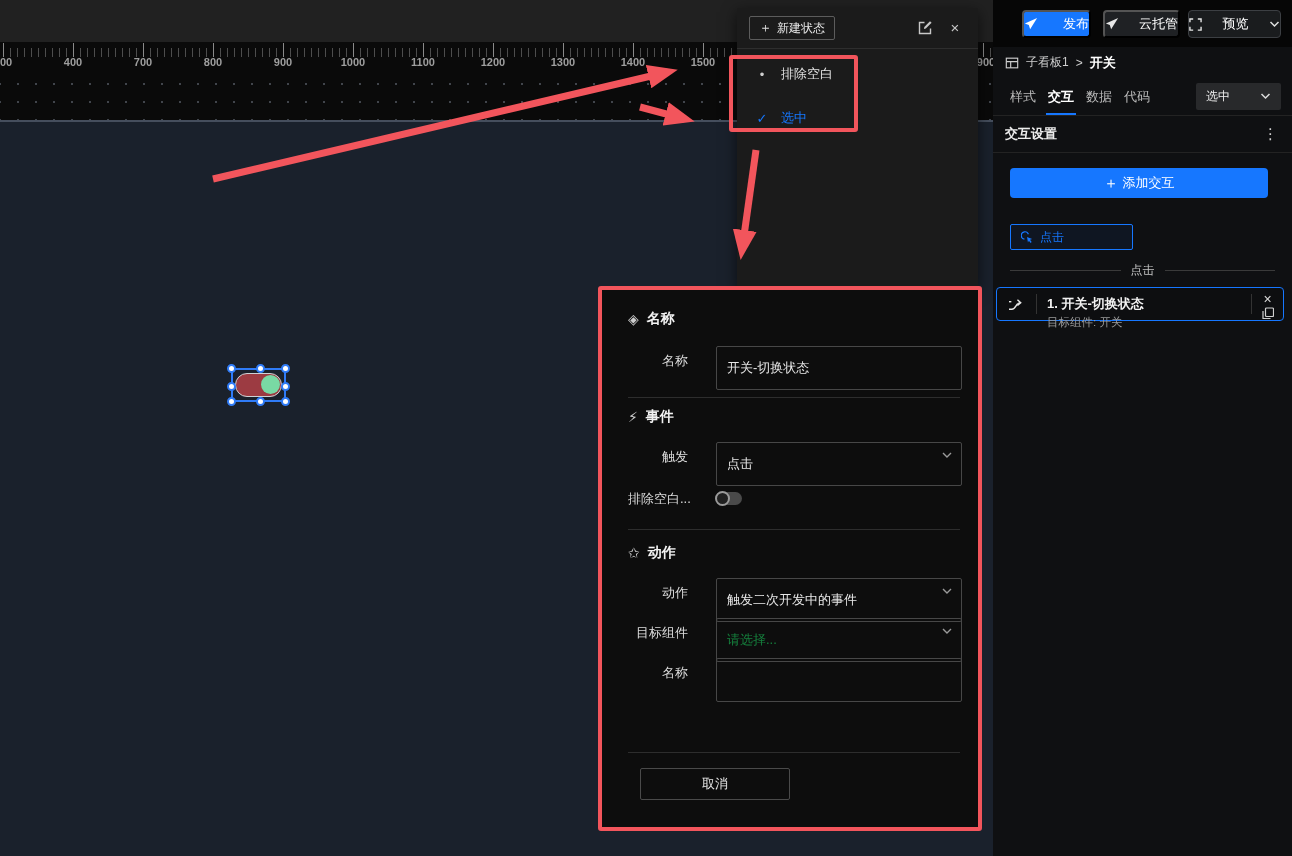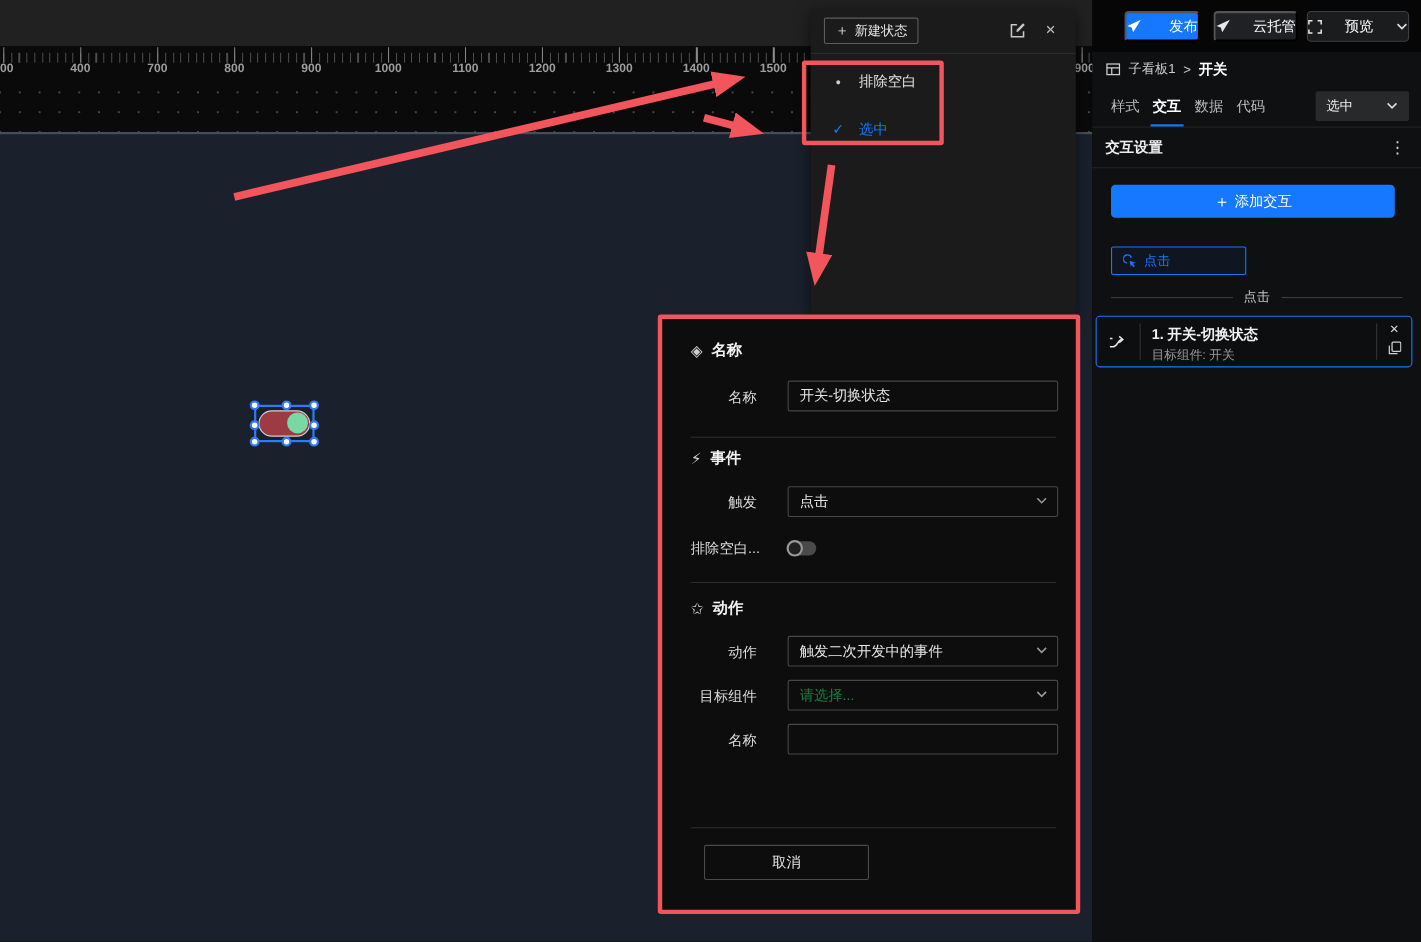--- a/index.html
+++ b/index.html
@@ -58,21 +58,21 @@
 
   
   #modal { position:absolute; left:598px; top:286px; width:384px; height:545px;
     border:4px solid var(--annotation); border-radius:3px; background:#0d0d0d; z-index:15; }
   .m-header { position:absolute; left:26px; display:flex; align-items:center; gap:8px;
     color:#f2f2f2; font-size:14px; font-weight:bold; }
   .m-header .sec-icon { color:#cfcfcf; font-size:14px; font-weight:normal; }
   .m-row { position:absolute; left:0; width:100%; height:28px; }
   .m-label { position:absolute; left:24px; width:62px; text-align:right; top:6px;
     font-size:13px; color:#dcdcdc; }
-  .m-field { position:absolute; left:114px; width:246px; height:28px;
+  .m-field { position:absolute; left:114px; width:246px; height:44px;
     border:1px solid #474747; border-radius:2px; background:transparent;
     color:#e8e8e8; font-size:13px; display:flex; align-items:center; padding:0 10px; }
   input.m-field { outline:none; }
   .m-field .chev { position:absolute; right:9px; top:9px; }
   .m-field.placeholder { color:#15803d; }
   .m-divider { position:absolute; left:26px; width:332px; height:1px; background:#2d2d2d; }
   #exclude-label { position:absolute; left:26px; top:6px; font-size:13px; color:#dcdcdc; }
   #exclude-toggle { position:absolute; left:114px; top:8px; width:26px; height:13px;
     border-radius:7px; background:#4a4a4a; }
   #exclude-toggle .knob { position:absolute; left:-1px; top:-1px; width:15px; height:15px;
@@ -110,21 +110,21 @@
   #add-interaction { position:absolute; left:17px; top:168px; width:258px; height:30px;
     background:var(--accent); border:none; border-radius:4px; color:#fff; font-size:13px;
     display:flex; align-items:center; justify-content:center; gap:4px; }
   #add-interaction .plus { font-size:15px; }
   #trigger-chip { position:absolute; left:17px; top:224px; width:123px; height:26px;
     border:1px solid var(--accent); border-radius:2px; background:rgba(22,119,255,.07);
     color:var(--accent); font-size:12px; display:flex; align-items:center; gap:6px; padding:0 10px; }
   #group-divider { position:absolute; left:17px; top:263px; width:265px; height:14px;
     display:flex; align-items:center; gap:10px; color:#c3c3c3; font-size:12px; }
   #group-divider::before, #group-divider::after { content:""; flex:1; height:1px; background:#3a3a3a; }
-  #interaction-card { position:absolute; left:3px; top:287px; width:288px; height:47px;
+  #interaction-card { position:absolute; left:3px; top:287px; width:288px; height:34px;
     border:1px solid var(--accent); border-radius:4px; background:#0d0e10;
     display:flex; align-items:stretch; }
   #card-icon-cell { width:39px; display:flex; align-items:center; justify-content:center; color:#e8e8e8; }
   #card-vdiv1 { width:1px; background:#333; margin:6px 0; }
   #card-text { flex:1; padding:7px 0 0 10px; }
   #card-title { font-size:13px; font-weight:bold; color:#f2f2f2; }
   #card-sub { font-size:11.5px; color:#9a9a9a; margin-top:2px; }
   #card-vdiv2 { width:1px; background:#333; margin:6px 0; }
   #card-rail { width:31px; display:flex; flex-direction:column; align-items:center;
     justify-content:space-between; padding:4px 0 5px; }

